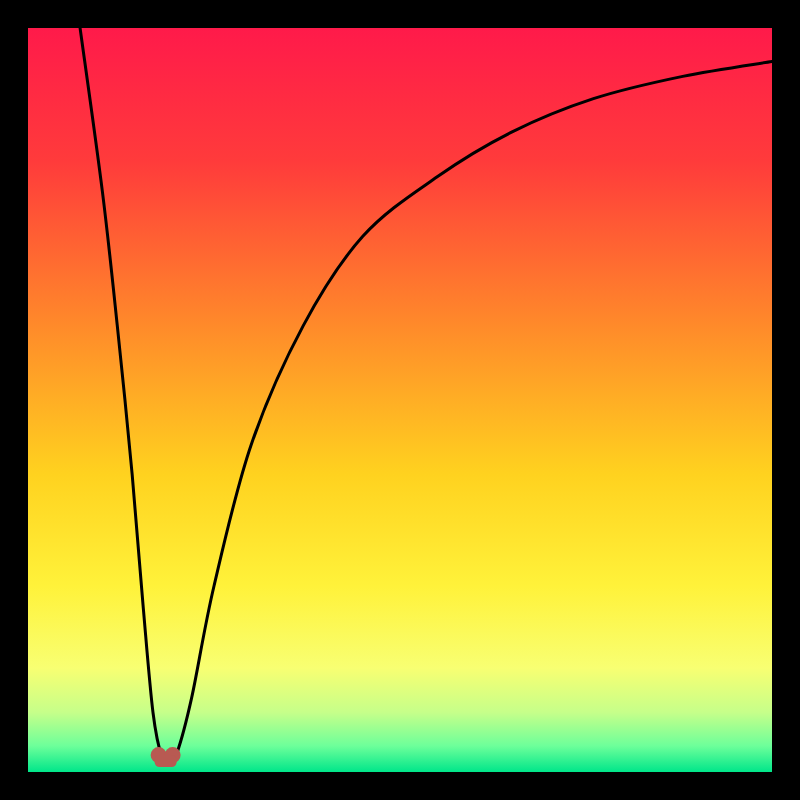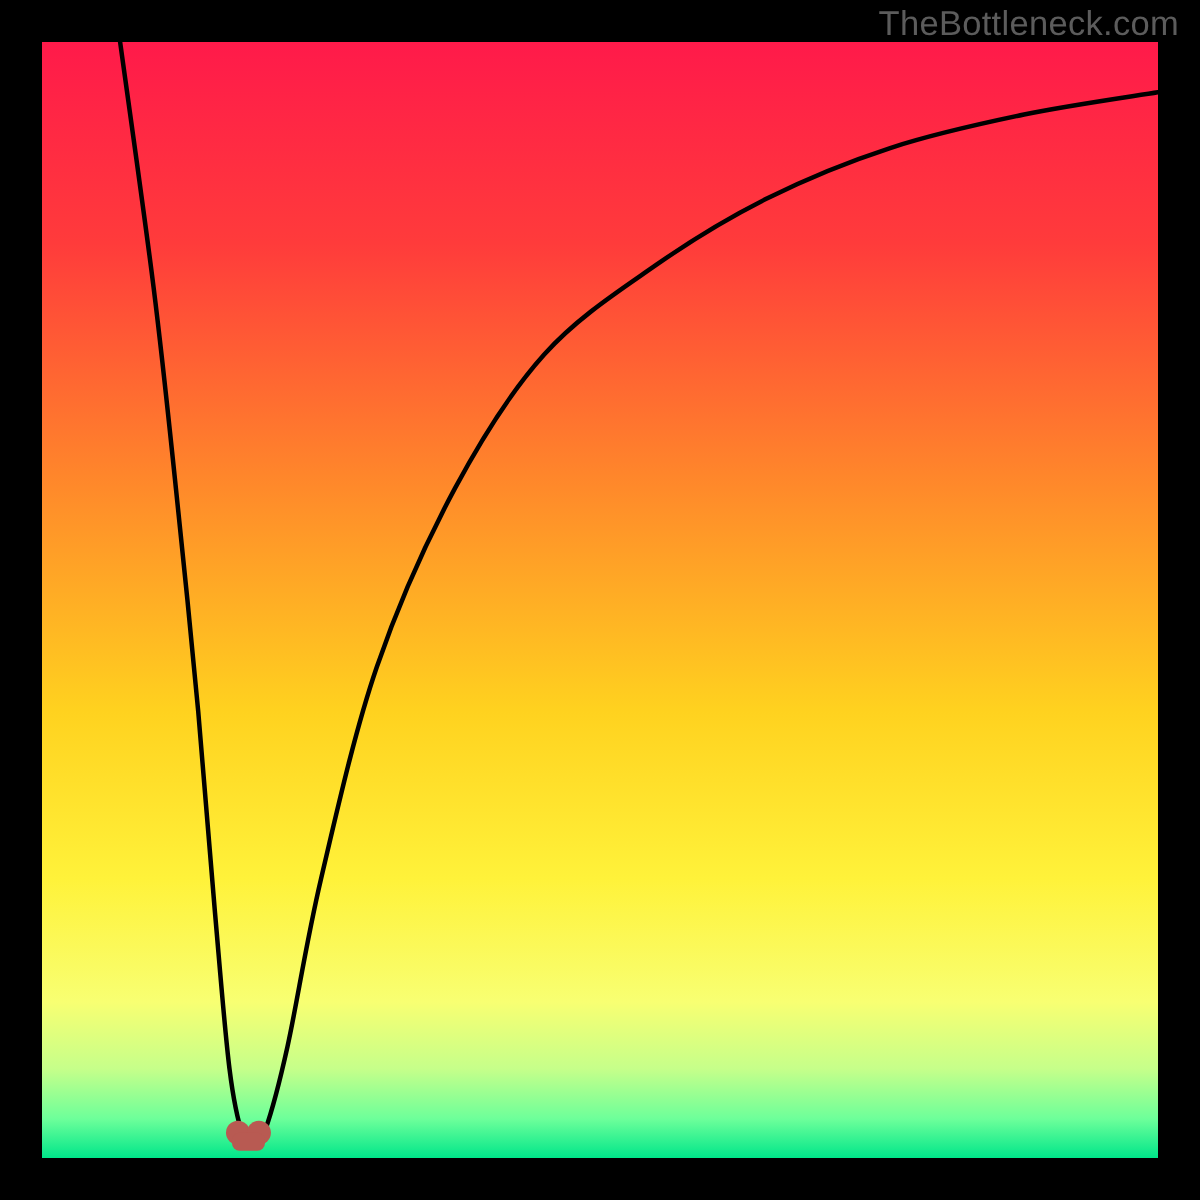--- a/index.html
+++ b/index.html
@@ -37,21 +37,20 @@
     letter-spacing: 0.2px;
   }
   svg {
     display: block;
   }
 </style>
 </head>
 <body>
 
 <div class="frame">
-  <div class="watermark">TheBottleneck.com</div>
   <div class="plot-bg">
     <svg id="plot-svg" width="744" height="744" viewBox="0 0 744 744">
         <defs>
           <linearGradient id="bg-grad" x1="0" y1="0" x2="0" y2="1">
             <stop offset="0%" stop-color="#ff1a4a"></stop>
             <stop offset="18%" stop-color="#ff3b3b"></stop>
             <stop offset="40%" stop-color="#ff8a2a"></stop>
             <stop offset="60%" stop-color="#ffd21f"></stop>
             <stop offset="75%" stop-color="#fff23a"></stop>
             <stop offset="86%" stop-color="#f8ff72"></stop>

